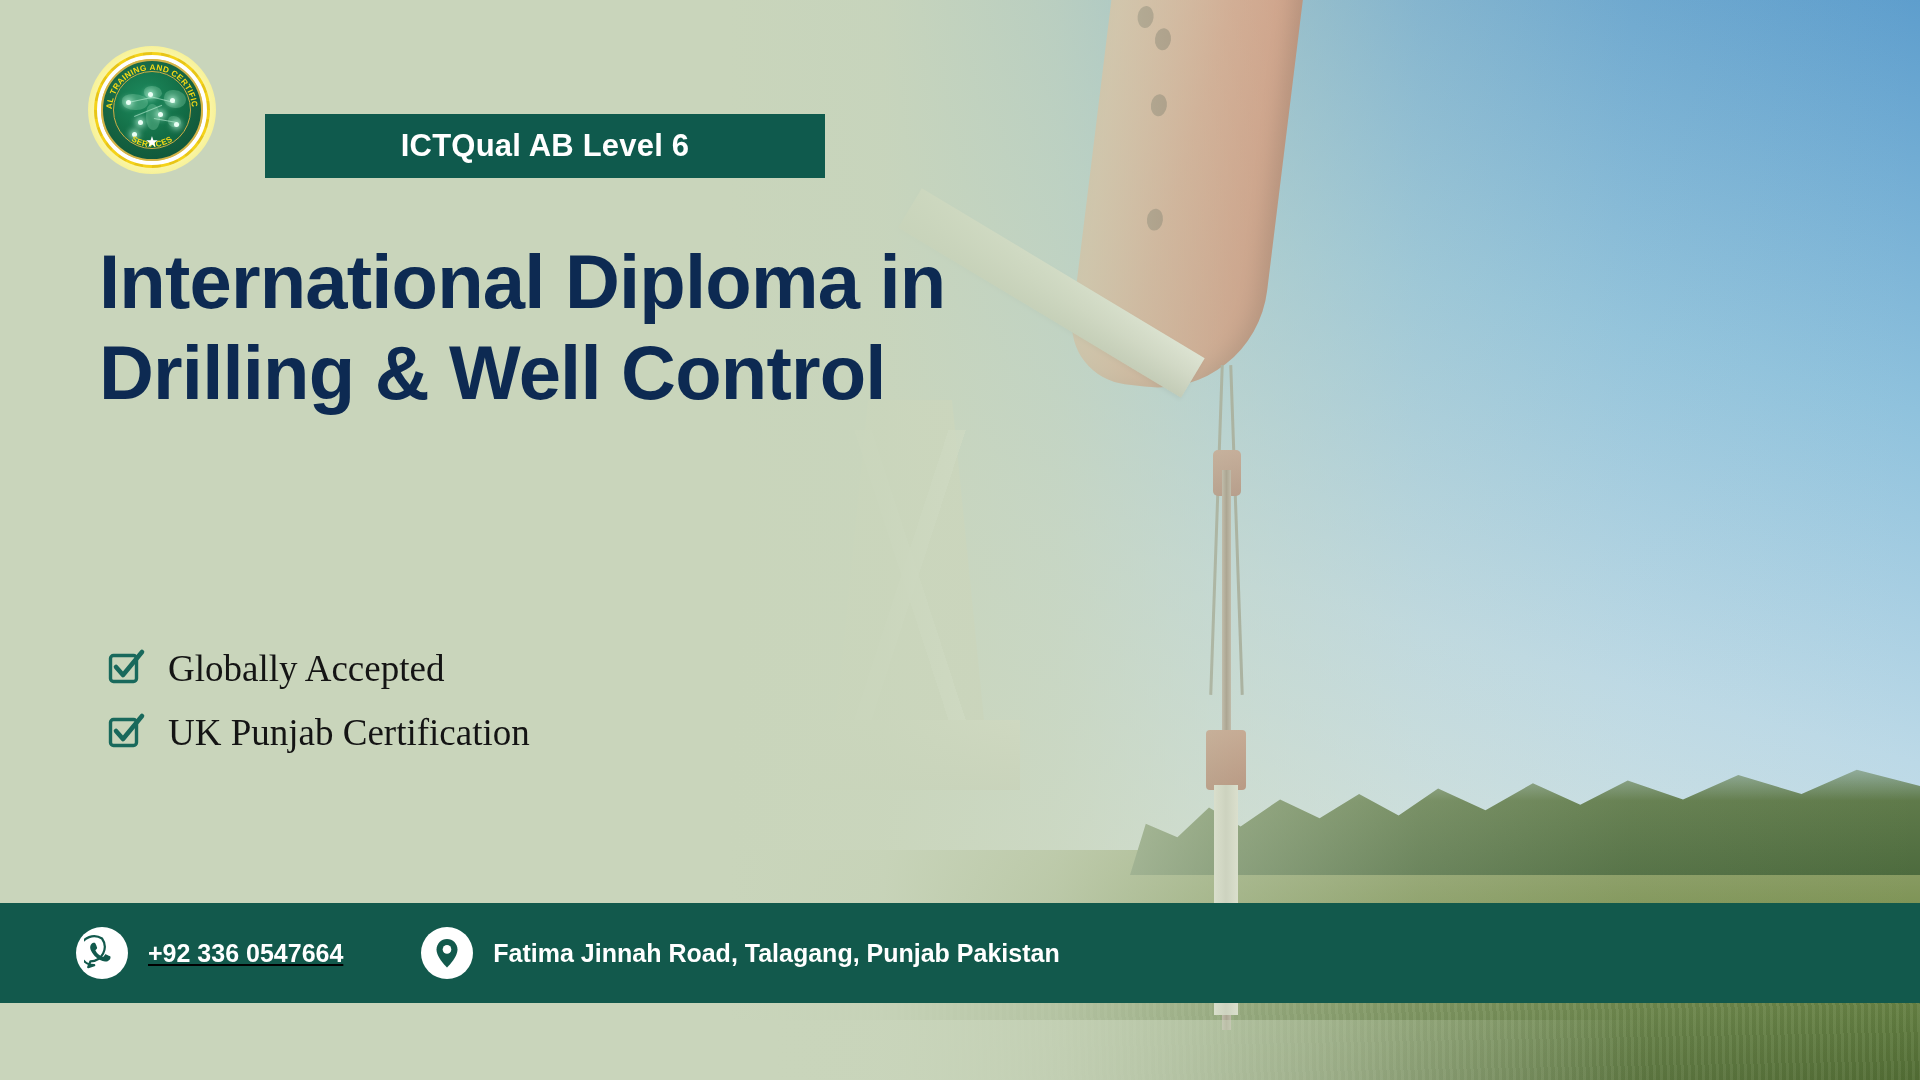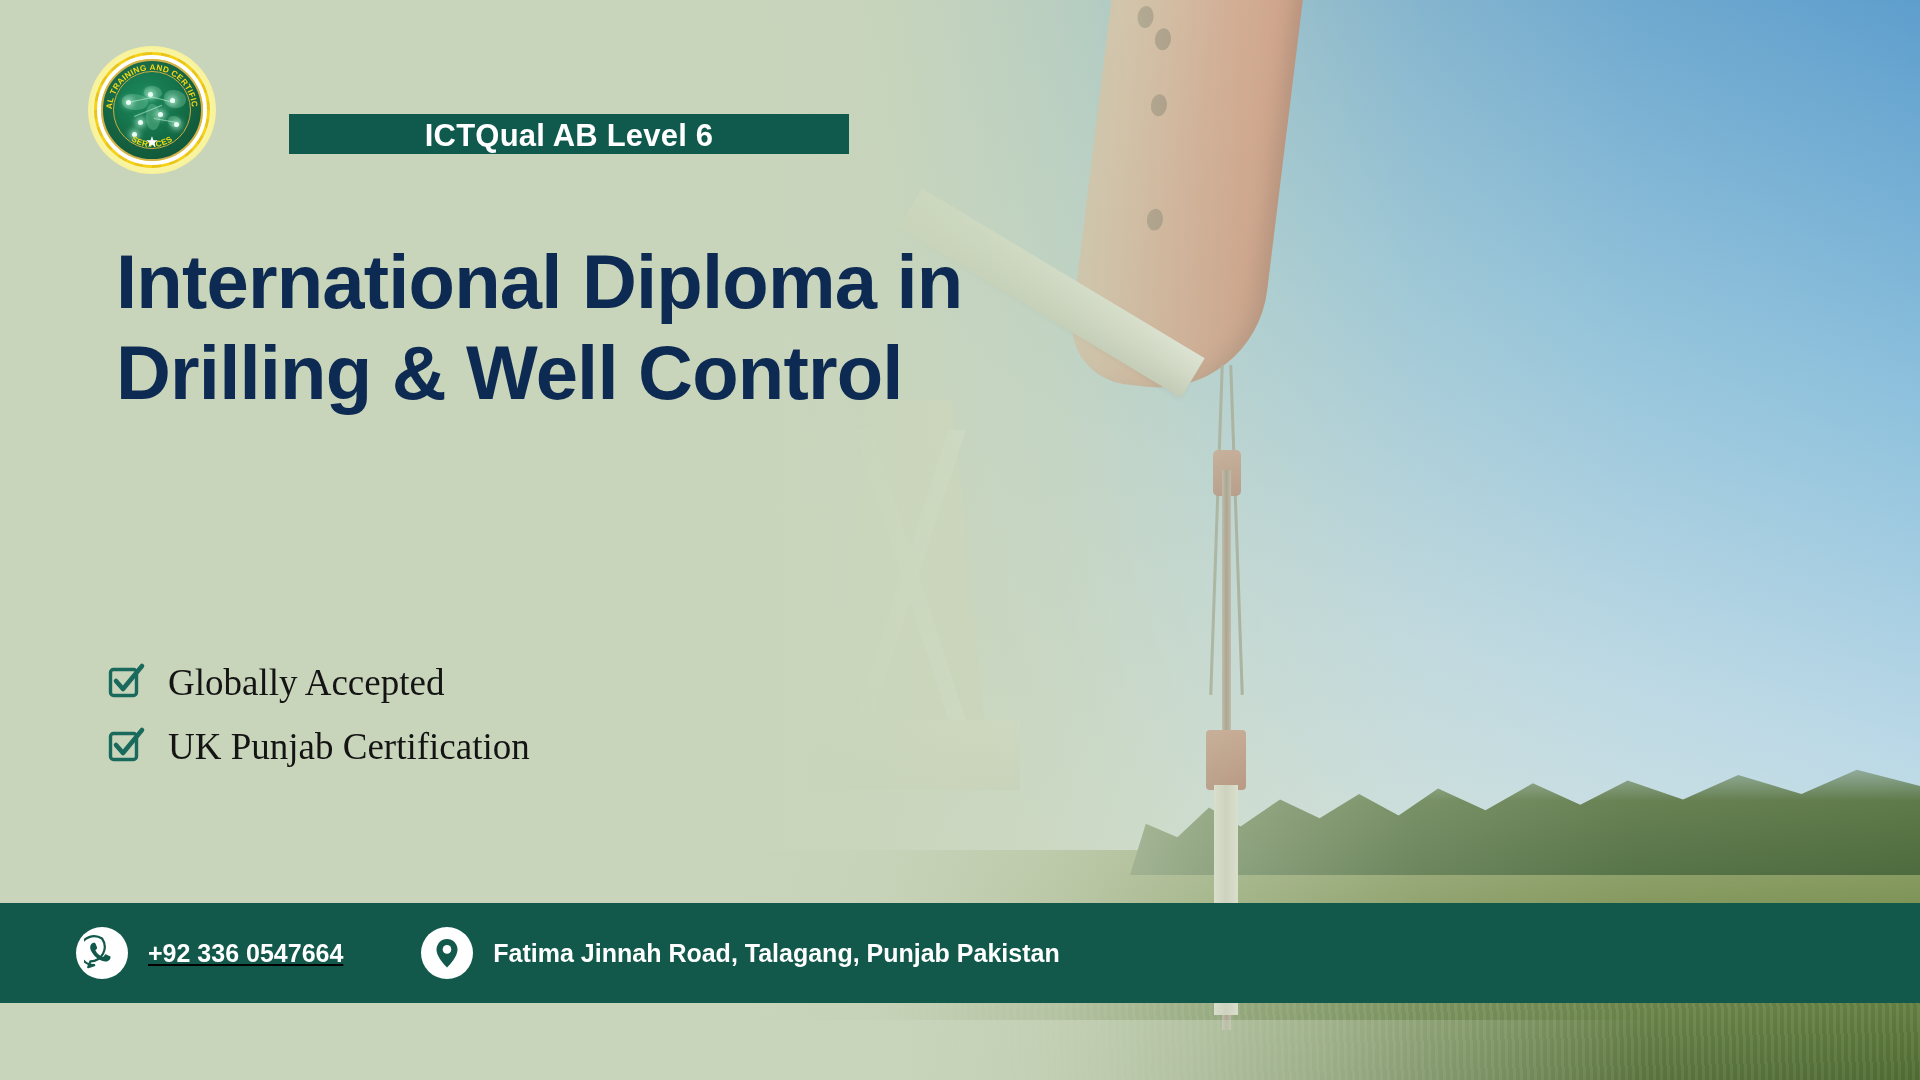--- a/index.html
+++ b/index.html
@@ -142,42 +142,42 @@
     position:absolute;left:13px;top:13px;width:102px;height:102px;
   }
   .badge .ring-text svg{width:102px;height:102px;display:block;}
   .badge .starglyph{
     position:absolute;left:50%;top:88px;transform:translateX(-50%);
     color:#ffffff;font-size:15px;line-height:1;
   }
 
   
   .ribbon{
-    position:absolute;left:265px;top:114px;width:560px;height:40px;
+    position:absolute;left:265px;top:114px;width:560px;height:64px;
     background:#0f5a4d;
-    display:flex;align-items:flex-end;justify-content:center;margin-left:24px;
+    display:flex;align-items:center;justify-content:center;
   }
   .ribbon span{
     color:#ffffff;font-size:31px;font-weight:bold;letter-spacing:.2px;
     font-family:"Liberation Sans",sans-serif;
   }
 
   
   .headline{
-    position:absolute;left:116px;top:236px;width:960px;
+    position:absolute;left:99px;top:236px;width:960px;
     color:#0d2a52;
     font-family:"Liberation Sans",sans-serif;
     font-weight:bold;font-size:76px;line-height:1.20;
     letter-spacing:-0.8px;
   }
   .headline .l2{display:block;}
 
   
   .checklist{position:absolute;left:108px;top:650px;}
-  .check-row{display:flex;align-items:center;height:64px;}
+  .check-row{display:flex;height:64px;}
   .chk{position:relative;width:36px;height:36px;margin-right:24px;flex:0 0 36px;}
   .chk svg{width:36px;height:36px;display:block;overflow:visible;}
   .check-label{
     font-family:"Liberation Serif",serif;
     font-size:37px;color:#141414;line-height:1;
     white-space:nowrap;
   }
 
   
   .footer{

